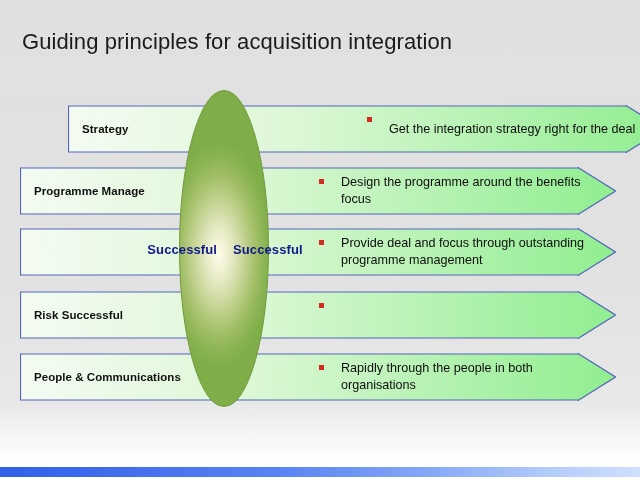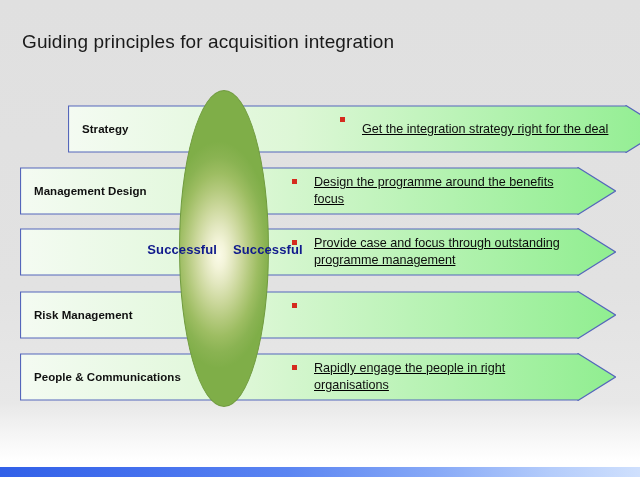--- a/index.html
+++ b/index.html
@@ -22,21 +22,21 @@
     background: linear-gradient(to bottom, #e0e0e0 0%, #e2e2e2 60%, #e8e8e8 84%, #f8f8f8 92%, #ffffff 96%, #ffffff 100%);
     overflow: hidden;
   }
 
   
   #title {
     position: absolute;
     left: 22px;
     top: 30px;
     width: 580px;
-    font-size: 19px;
+    font-size: 22px;
     line-height: 24px;
     font-weight: 400;
     color: #1a1a1a;
     letter-spacing: 0.1px;
     white-space: nowrap;
   }
 
   
   #rows {
     position: absolute;
@@ -73,27 +73,26 @@
     align-items: center;
     font-size: 11.5px;
     font-weight: bold;
     line-height: 14px;
     color: #101010;
     letter-spacing: 0.05px;
   }
 
   .row-bullet {
     position: absolute;
-    left: 272px;
+    left: 299px;
     top: 0;
     width: 270px;
     height: 48px;
     display: flex;
     align-items: center;
-    text-decoration: underline;
   }
   .bullet-mark {
     position: absolute;
     left: 0px;
     top: 12px;
     width: 5px;
     height: 5px;
     background: #d52b1e;
   }
   .bullet-text {
@@ -191,73 +190,73 @@
         <svg class="arrow-shape" viewBox="0 0 596 48" preserveAspectRatio="none">
           <defs>
             <linearGradient id="grad1" x1="0" y1="0" x2="1" y2="0">
               <stop offset="0%" stop-color="#f4fbf2"></stop>
               <stop offset="38%" stop-color="#ddf7d6"></stop>
               <stop offset="100%" stop-color="#90ee90"></stop>
             </linearGradient>
           </defs>
           <polygon points="0.5,1 558,1 558,1 558,0.5 595.5,24 558,47.5 558,47 0.5,47" fill="url(#grad1)" stroke="#5566bb" stroke-width="1.2" stroke-linejoin="miter"></polygon>
         </svg>
-        <div class="row-label">Management Design</div>
+        <div class="row-label">Programme Manage</div>
         <div class="row-bullet">
           <span class="bullet-mark" style="background: rgb(213, 43, 30);"></span>
           <div class="bullet-text">Design the programme around the benefits focus</div>
         </div>
       </div>
       <div class="row" style="top: 228px;">
         <svg class="arrow-shape" viewBox="0 0 596 48" preserveAspectRatio="none">
           <defs>
             <linearGradient id="grad2" x1="0" y1="0" x2="1" y2="0">
               <stop offset="0%" stop-color="#f4fbf2"></stop>
               <stop offset="38%" stop-color="#ddf7d6"></stop>
               <stop offset="100%" stop-color="#90ee90"></stop>
             </linearGradient>
           </defs>
           <polygon points="0.5,1 558,1 558,1 558,0.5 595.5,24 558,47.5 558,47 0.5,47" fill="url(#grad2)" stroke="#5566bb" stroke-width="1.2" stroke-linejoin="miter"></polygon>
         </svg>
         <div class="row-bullet">
           <span class="bullet-mark" style="background: rgb(213, 43, 30);"></span>
-          <div class="bullet-text">Provide case and focus through outstanding programme management</div>
+          <div class="bullet-text">Provide deal and focus through outstanding programme management</div>
         </div>
       </div>
       <div class="row" style="top: 291px;">
         <svg class="arrow-shape" viewBox="0 0 596 48" preserveAspectRatio="none">
           <defs>
             <linearGradient id="grad3" x1="0" y1="0" x2="1" y2="0">
               <stop offset="0%" stop-color="#f4fbf2"></stop>
               <stop offset="38%" stop-color="#ddf7d6"></stop>
               <stop offset="100%" stop-color="#90ee90"></stop>
             </linearGradient>
           </defs>
           <polygon points="0.5,1 558,1 558,1 558,0.5 595.5,24 558,47.5 558,47 0.5,47" fill="url(#grad3)" stroke="#5566bb" stroke-width="1.2" stroke-linejoin="miter"></polygon>
         </svg>
-        <div class="row-label">Risk Management</div>
+        <div class="row-label">Risk Successful</div>
         <div class="row-bullet">
           <span class="bullet-mark" style="background: rgb(213, 43, 30);"></span>
         </div>
       </div>
       <div class="row" style="top: 353px;">
         <svg class="arrow-shape" viewBox="0 0 596 48" preserveAspectRatio="none">
           <defs>
             <linearGradient id="grad4" x1="0" y1="0" x2="1" y2="0">
               <stop offset="0%" stop-color="#f4fbf2"></stop>
               <stop offset="38%" stop-color="#ddf7d6"></stop>
               <stop offset="100%" stop-color="#90ee90"></stop>
             </linearGradient>
           </defs>
           <polygon points="0.5,1 558,1 558,1 558,0.5 595.5,24 558,47.5 558,47 0.5,47" fill="url(#grad4)" stroke="#5566bb" stroke-width="1.2" stroke-linejoin="miter"></polygon>
         </svg>
         <div class="row-label">People &amp; Communications</div>
         <div class="row-bullet">
           <span class="bullet-mark" style="background: rgb(213, 43, 30);"></span>
-          <div class="bullet-text">Rapidly engage the people in right organisations</div>
+          <div class="bullet-text">Rapidly through the people in both organisations</div>
         </div>
       </div>
     </div>
 
   <div id="ellipse">
     <div id="ellipse-text">
       <span>Successful</span>
       <span>Successful</span>
     </div>
   </div>

